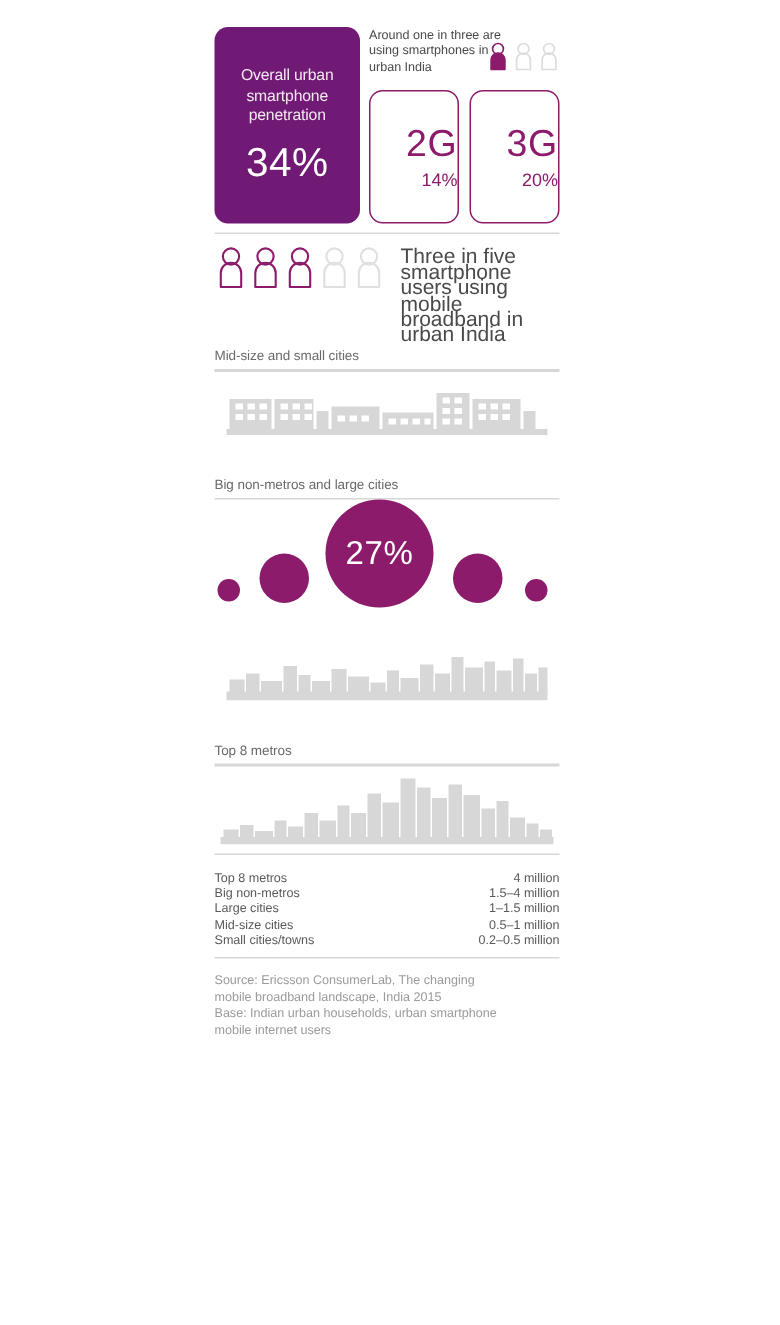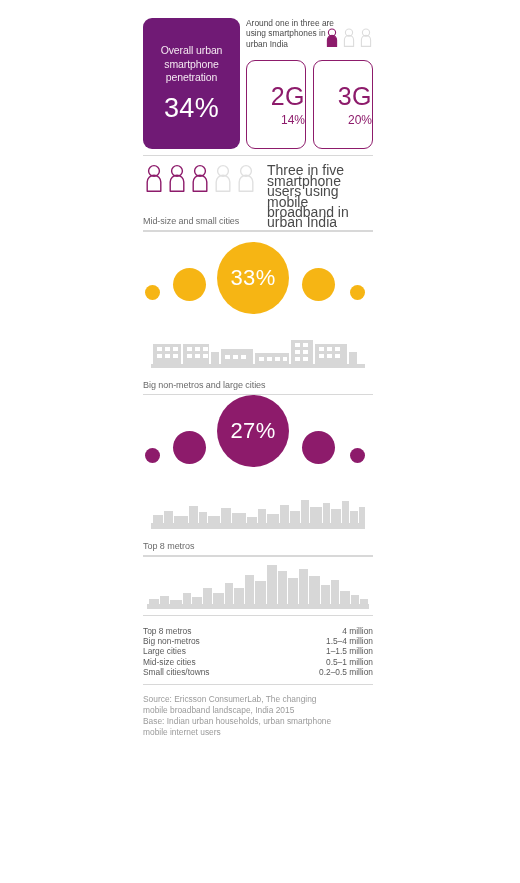--- a/index.html
+++ b/index.html
@@ -142,21 +142,21 @@
   
   .main-title {
     font-size: 13.5px;
     color: #5a5a5a;
     margin-top: 20px;
     letter-spacing: -0.1px;
   }
   .sec-title {
     font-size: 9px;
     color: #6a6a6a;
-    margin-top: 12px;
+    margin-top: 28px;
     margin-bottom: 4px;
     letter-spacing: -0.05px;
   }
 
   
   .bubble-row {
     position: relative;
     height: 94px;
   }
   .bub {
@@ -293,29 +293,20 @@
         </svg>
       </span>
     </div>
     <div class="tif-text">Three in five smartphone users using mobile broadband in urban India</div>
   </div>
 
 
   <div class="sec-title">Mid-size and small cities</div>
   <div class="rule"></div>
 
-  <div class="bubble-row">
-    <div class="bub yellow" style="left:2px;  top:53px;  width:15px;  height:15px;"></div>
-    <div class="bub yellow" style="left:30px; top:36px;  width:33px;  height:33px;"></div>
-    <div class="bub yellow main" style="left:74px; top:10px;  width:72px;  height:72px;">
-      <span>33%</span>
-    </div>
-    <div class="bub yellow" style="left:159px; top:36px; width:33px; height:33px;"></div>
-    <div class="bub yellow" style="left:207px; top:53px; width:15px; height:15px;"></div>
-  </div>
 
   <div class="skyline">
     <svg viewBox="0 0 230 42" height="42" aria-hidden="true">
       <g fill="#d7d7d7">
         <rect x="8" y="38" width="214" height="4"></rect>
 
         <rect x="10" y="18" width="28" height="20"></rect>
         <rect x="40" y="18" width="26" height="20"></rect>
 
         <rect x="68" y="26" width="8" height="12"></rect>

